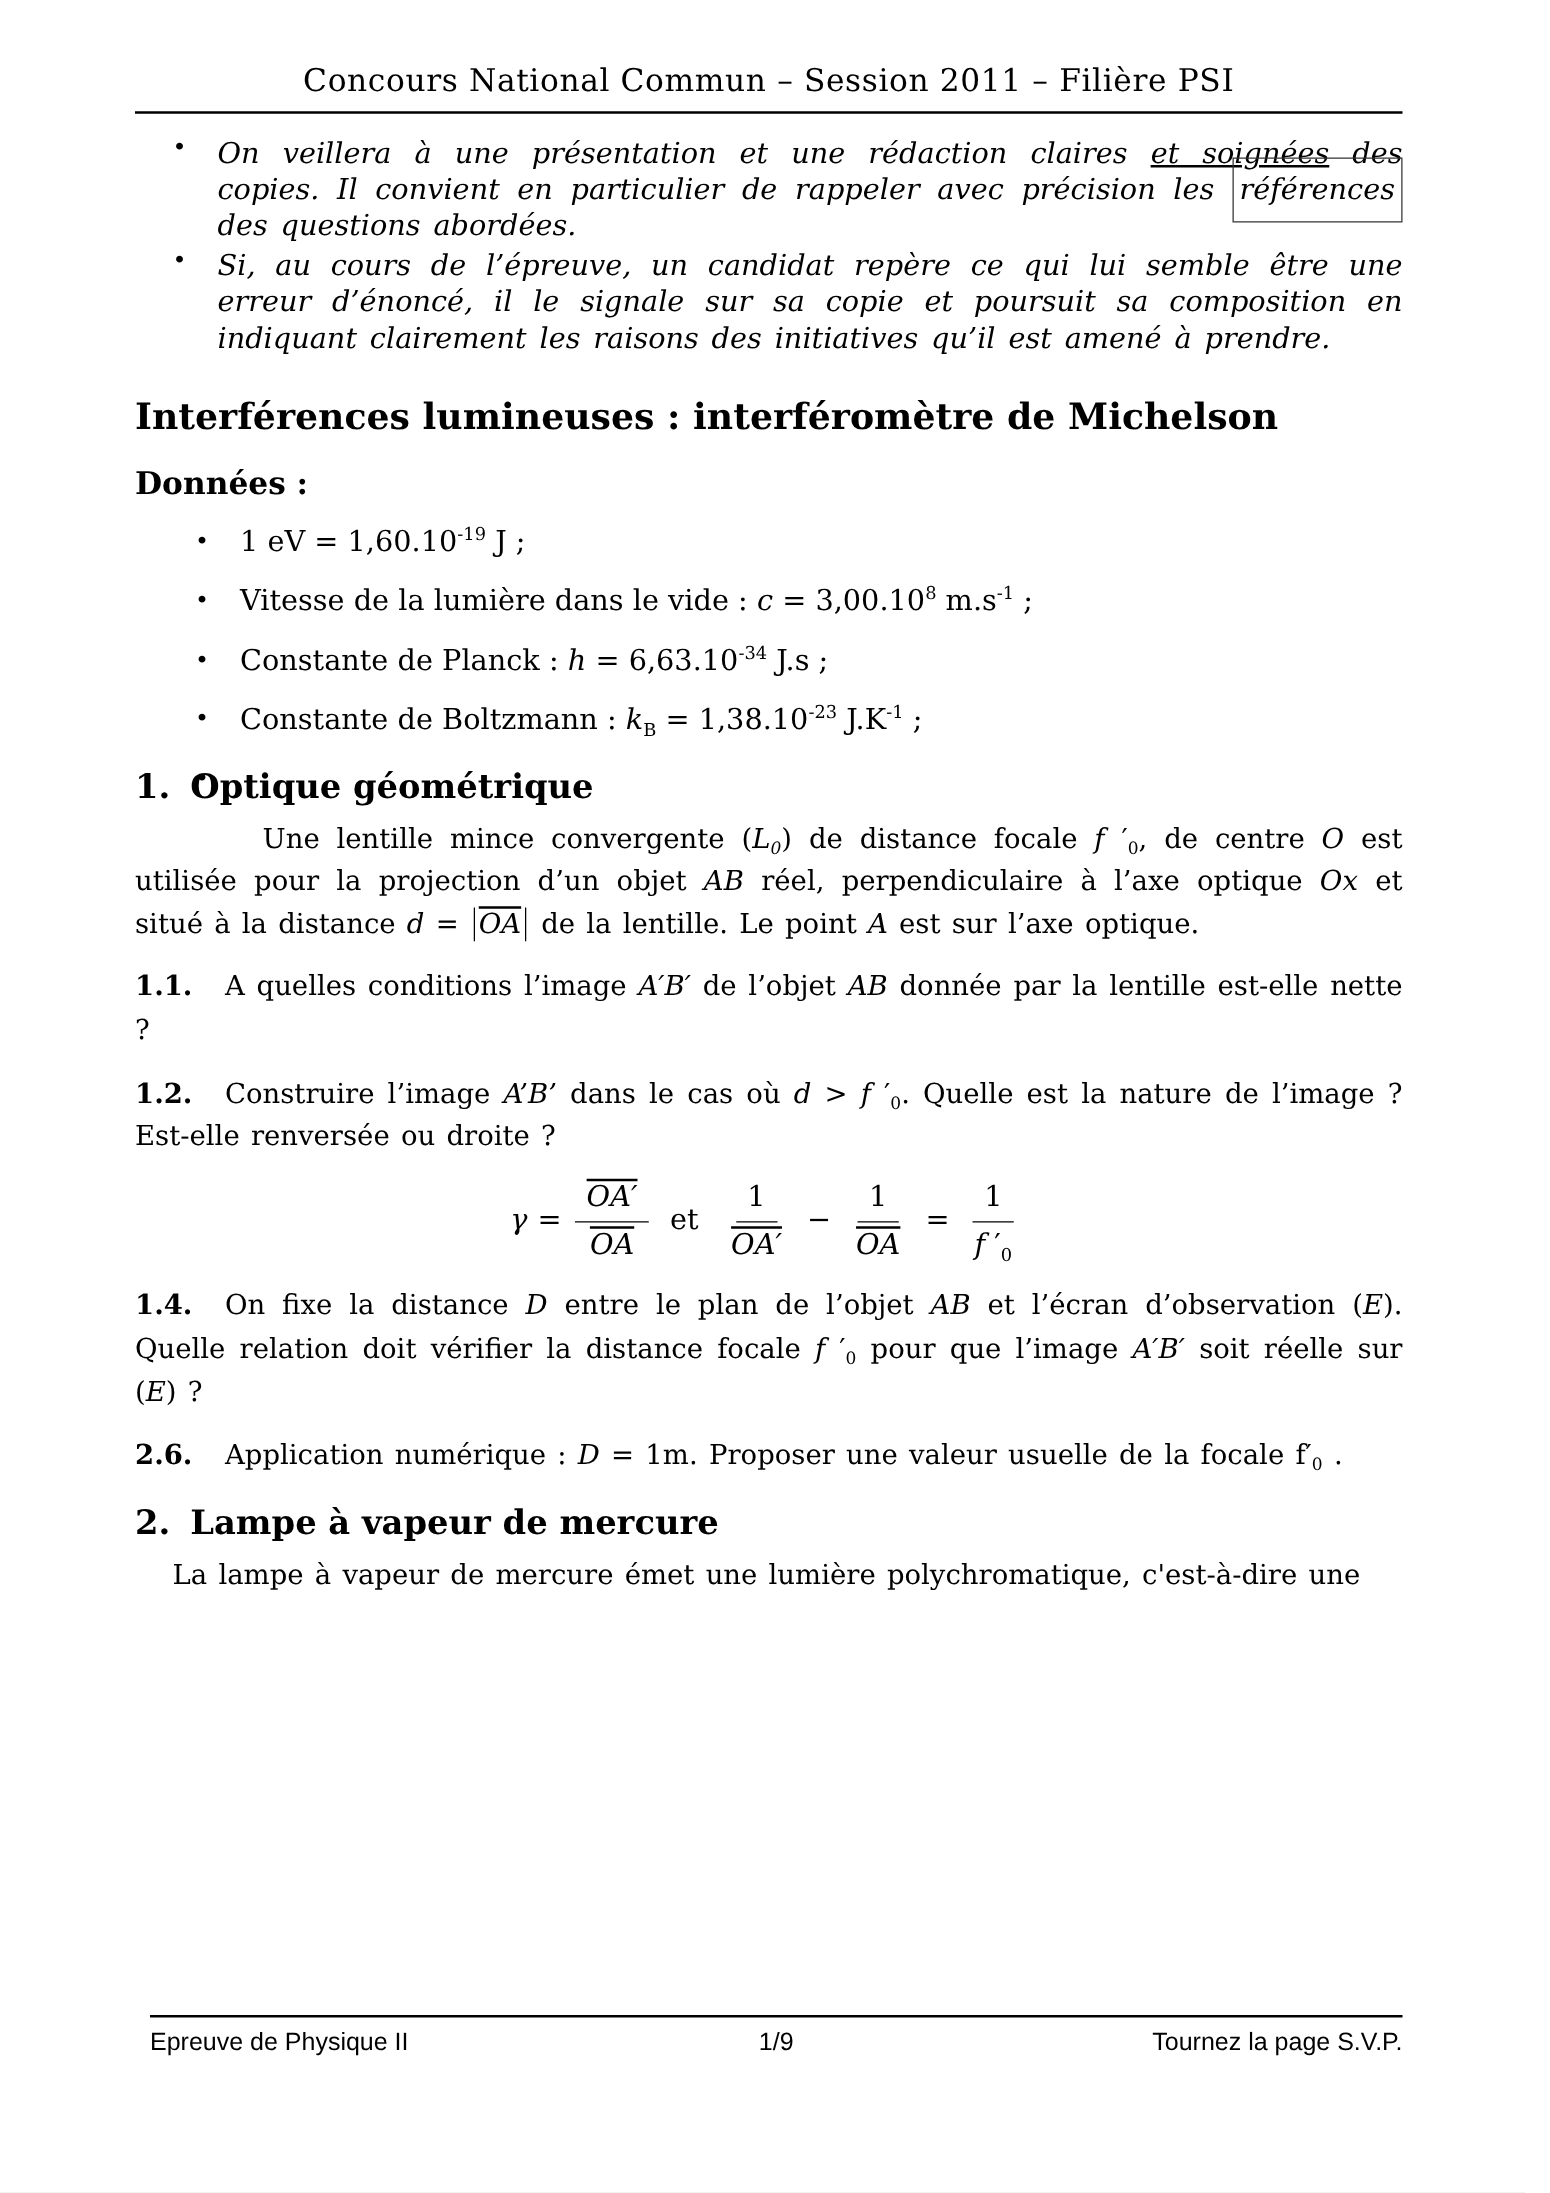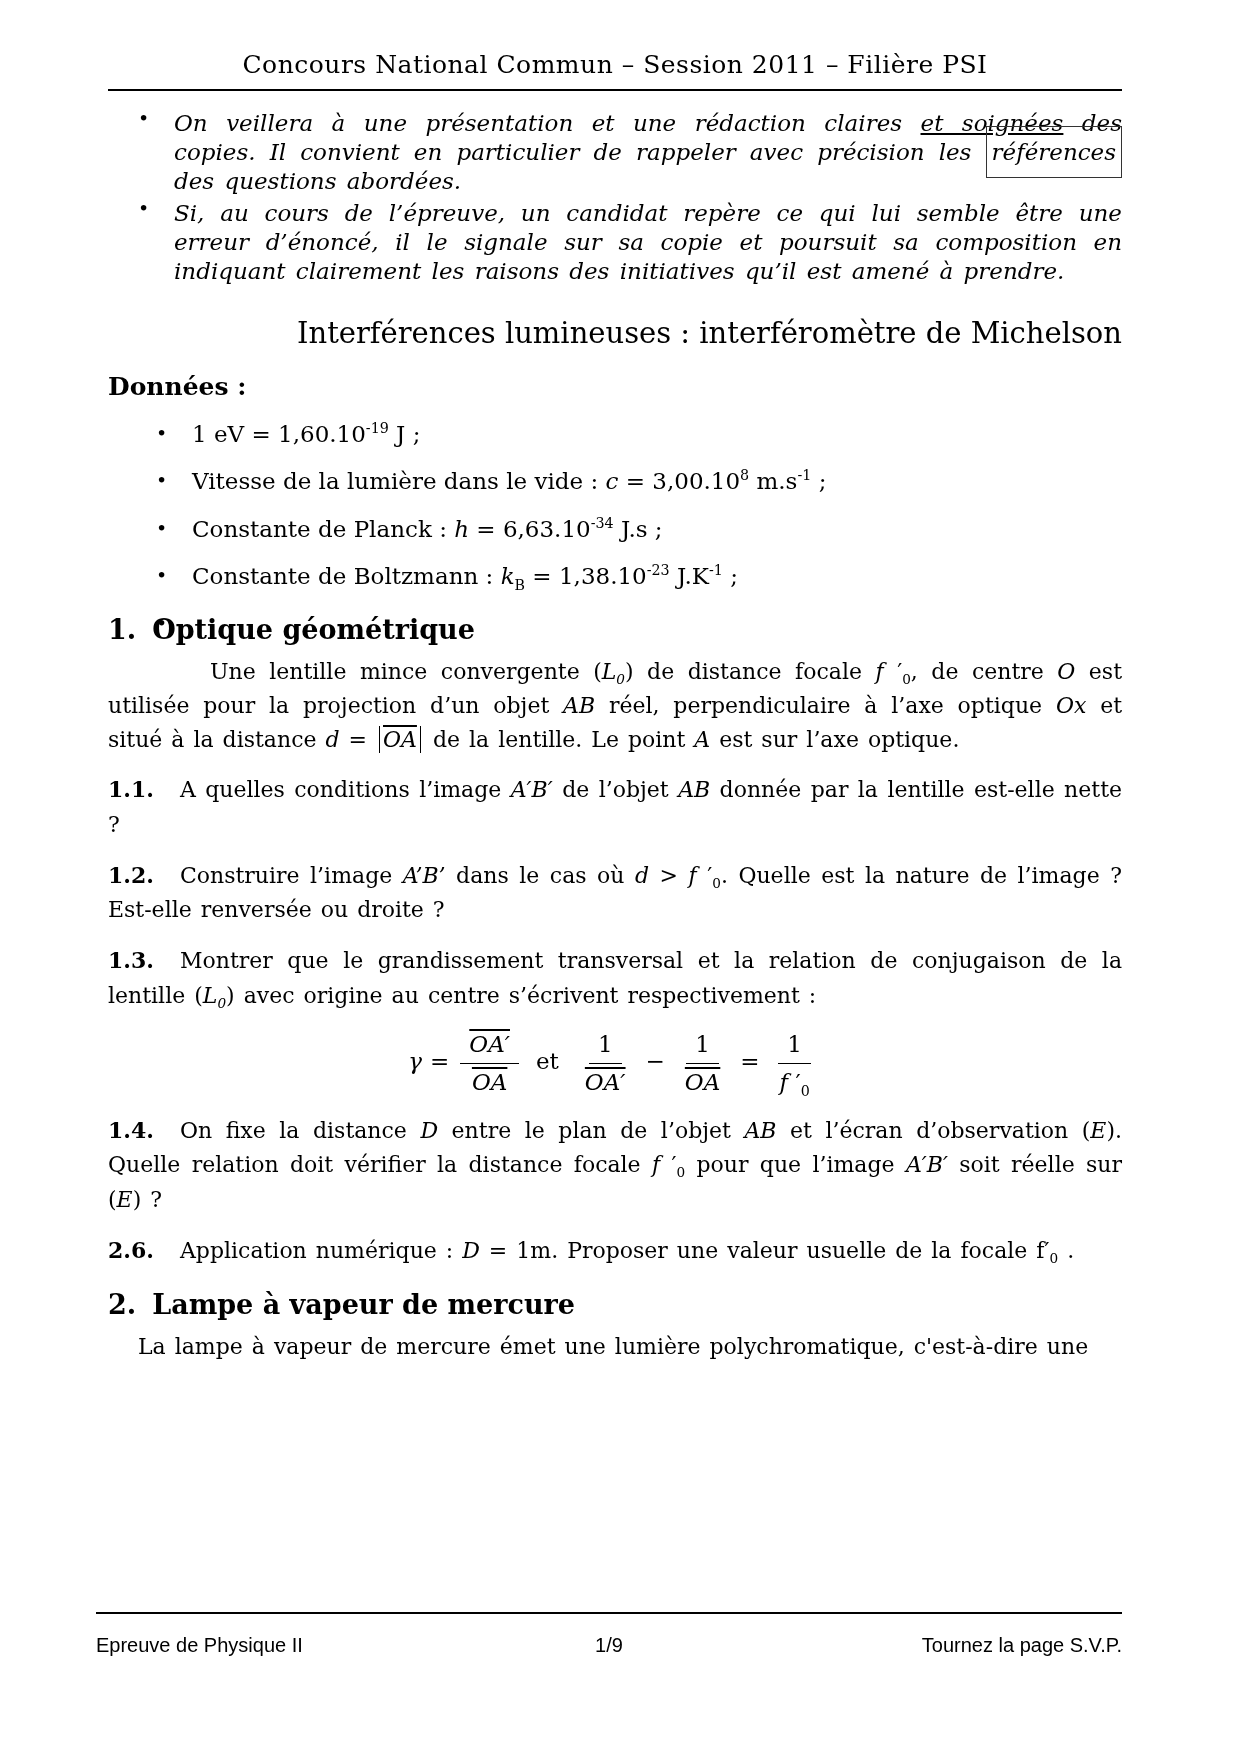--- a/index.html
+++ b/index.html
@@ -23,21 +23,21 @@
   .notices li{
     position:relative;font-style:italic;text-align:justify;
     font-size:23px;line-height:1.26;padding-left:66px;margin-bottom:3px;
     word-spacing:3px;
   }
   .bullet{position:absolute;left:30px;top:-2px;font-style:normal;font-size:19px;}
   .data-list .bullet{left:48px;top:2px;}
   .ul{text-decoration:underline;}
   .box{border:1.5px solid #333;padding:12px 5px;}
   
-  .main-title{margin-top:30px;text-align:right;font-weight:normal;font-size:29px;}
+  .main-title{margin-top:30px;text-align:left;font-weight:bold;font-size:29px;}
   
   .donnees-heading{margin-top:22px;font-weight:bold;font-size:25px;}
   .data-list{list-style:none;margin:16px 0 0;padding:0;}
   .data-list li{position:relative;padding-left:84px;font-size:23px;line-height:1.5;margin-bottom:13px;}
   
   p.para{margin:10px 0 0;text-align:justify;line-height:1.55;word-spacing:2px;}
   .indent-med{text-indent:66px;}
   .indent-big{text-indent:102px;}
   .indent-sm{text-indent:30px;}
   
@@ -55,22 +55,22 @@
   .abs{border-left:1.6px solid #000;border-right:1.6px solid #000;padding:1px 3px;margin:0 3px;}
   
   .formula-wrap{margin:14px 0 4px;text-align:center;font-size:23px;}
   .frac{display:inline-flex;flex-direction:column;align-items:center;vertical-align:middle;margin:0 7px;line-height:1.35;}
   .frac .num{display:block;border-bottom:1.7px solid #000;padding:1px 9px 3px;}
   .frac .den{display:block;padding:3px 9px 0;}
   .fx{margin:0 4px;}
   .etw{margin:0 10px;}
   
   .footer{
-    position:absolute;left:96px;right:118px;top:1612px;
-    border-top:2px solid #000;padding-top:20px;
+    position:absolute;left:120px;right:118px;top:1612px;
+    border-top:2px solid #000;padding-top:9px;
     font-family:"Liberation Sans","DejaVu Sans",sans-serif;
     font-size:20px;display:flex;
   }
   .f-left{flex:1;text-align:left;}
   .f-center{flex:1;text-align:center;}
   .f-right{flex:1;text-align:right;}
 </style>
 </head>
 <body>
 
@@ -124,23 +124,20 @@
   <p class="para indent-big"><span>Une lentille mince convergente (</span><span class="it">L</span><sub class="it">0</sub><span>) de distance focale  </span><span class="it">f</span><span> ′</span><sub>0</sub><span>, de centre </span><span class="it">O</span><span> est utilisée pour la projection d’un objet </span><span class="it">AB</span><span> réel, perpendiculaire à l’axe optique </span><span class="it">Ox</span><span> et situé à la distance </span><span class="it">d</span><span> = </span><span class="it ovl abs">OA</span><span> de la lentille. Le point </span><span class="it">A</span><span> est sur l’axe optique.</span></p>
 
   <p class="q">
     <span class="qnum">1.1.</span><span><span>A quelles conditions l’image </span><span class="it">A′B′</span><span> de l’objet </span><span class="it">AB</span><span> donnée par la lentille est-elle nette ?</span></span>
   </p>
 
   <p class="q">
     <span class="qnum">1.2.</span><span><span>Construire l’image </span><span class="it">A’B’</span><span> dans le cas où </span><span class="it">d</span><span> &gt; </span><span class="it">f</span><span> ′</span><sub>0</sub><span>. Quelle est la nature de l’image ? Est-elle renversée ou droite ?</span></span>
   </p>
 
-  <p class="q">
-    <span class="qnum">1.3.</span><span><span>Montrer que le grandissement transversal et la relation de conjugaison de la lentille (</span><span class="it">L</span><sub class="it">0</sub><span>) avec origine au centre s’écrivent respectivement :</span></span>
-  </p>
 
   <div class="formula-wrap">
     <span class="it fx">γ</span><span class="fx">=</span><span class="frac">
         <span class="num"><span class="it ovl">OA′</span></span>
         <span class="den"><span class="it ovl">OA</span></span>
       </span><span class="etw">et</span><span class="frac">
         <span class="num">1</span>
         <span class="den"><span class="it ovl">OA′</span></span>
       </span><span class="fx">−</span><span class="frac">
         <span class="num">1</span>

